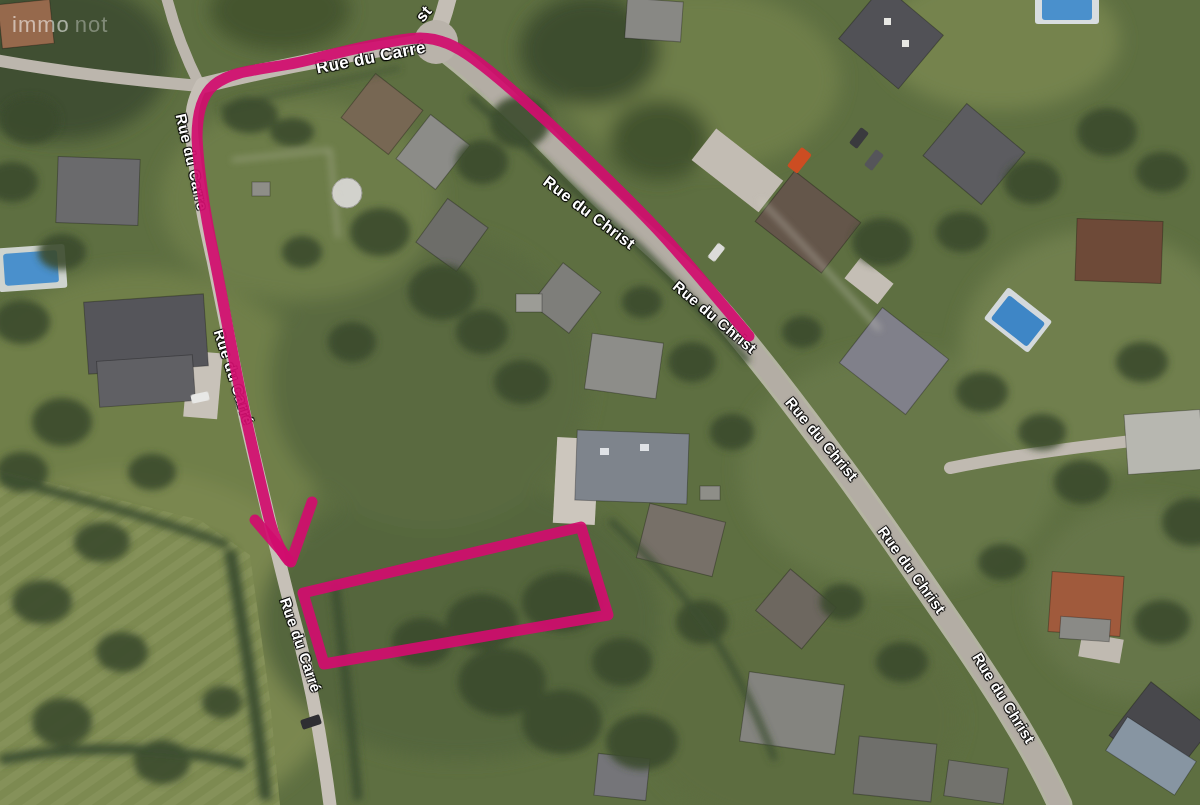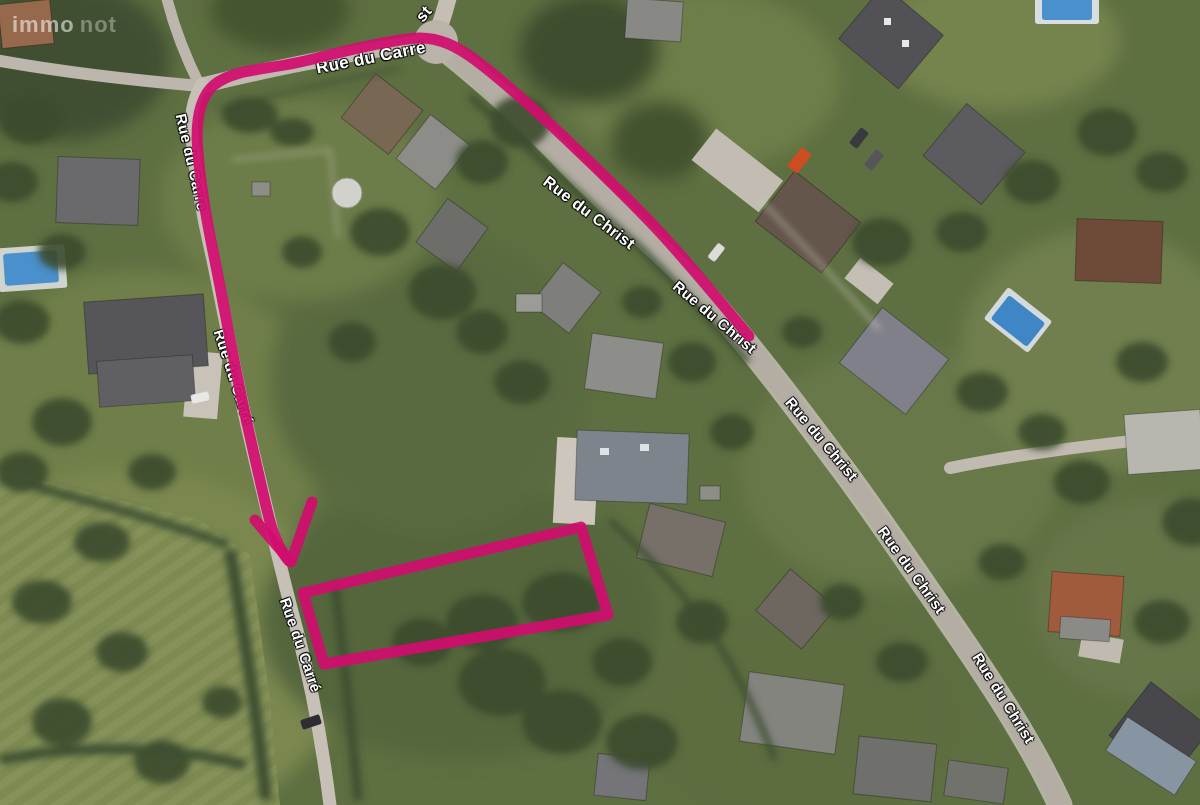--- a/index.html
+++ b/index.html
@@ -16,21 +16,21 @@
                 -1px 1px 0 rgba(0,0,0,.78),1px 1px 0 rgba(0,0,0,.78),
                 0 0 3px rgba(0,0,0,.55);
   }
   .overlay{z-index:8;}
   .overlay path,.overlay polygon{
     fill:none;stroke:var(--accent,#d10d6e);stroke-width:11;
     stroke-linecap:round;stroke-linejoin:round;opacity:.93;
   }
   .watermark{
     position:absolute;left:12px;top:12px;z-index:9;
-    font-size:22px;font-weight:700;letter-spacing:1px;
+    font-size:22px;font-weight:400;letter-spacing:1px;
     color:rgba(255,255,255,.55);
   }
   .watermark .p2{opacity:.62;margin-left:5px;}
 </style>
 </head>
 <body>
 
 <div class="stage">
 
   <svg class="base" width="1200" height="805" viewBox="0 0 1200 805">

